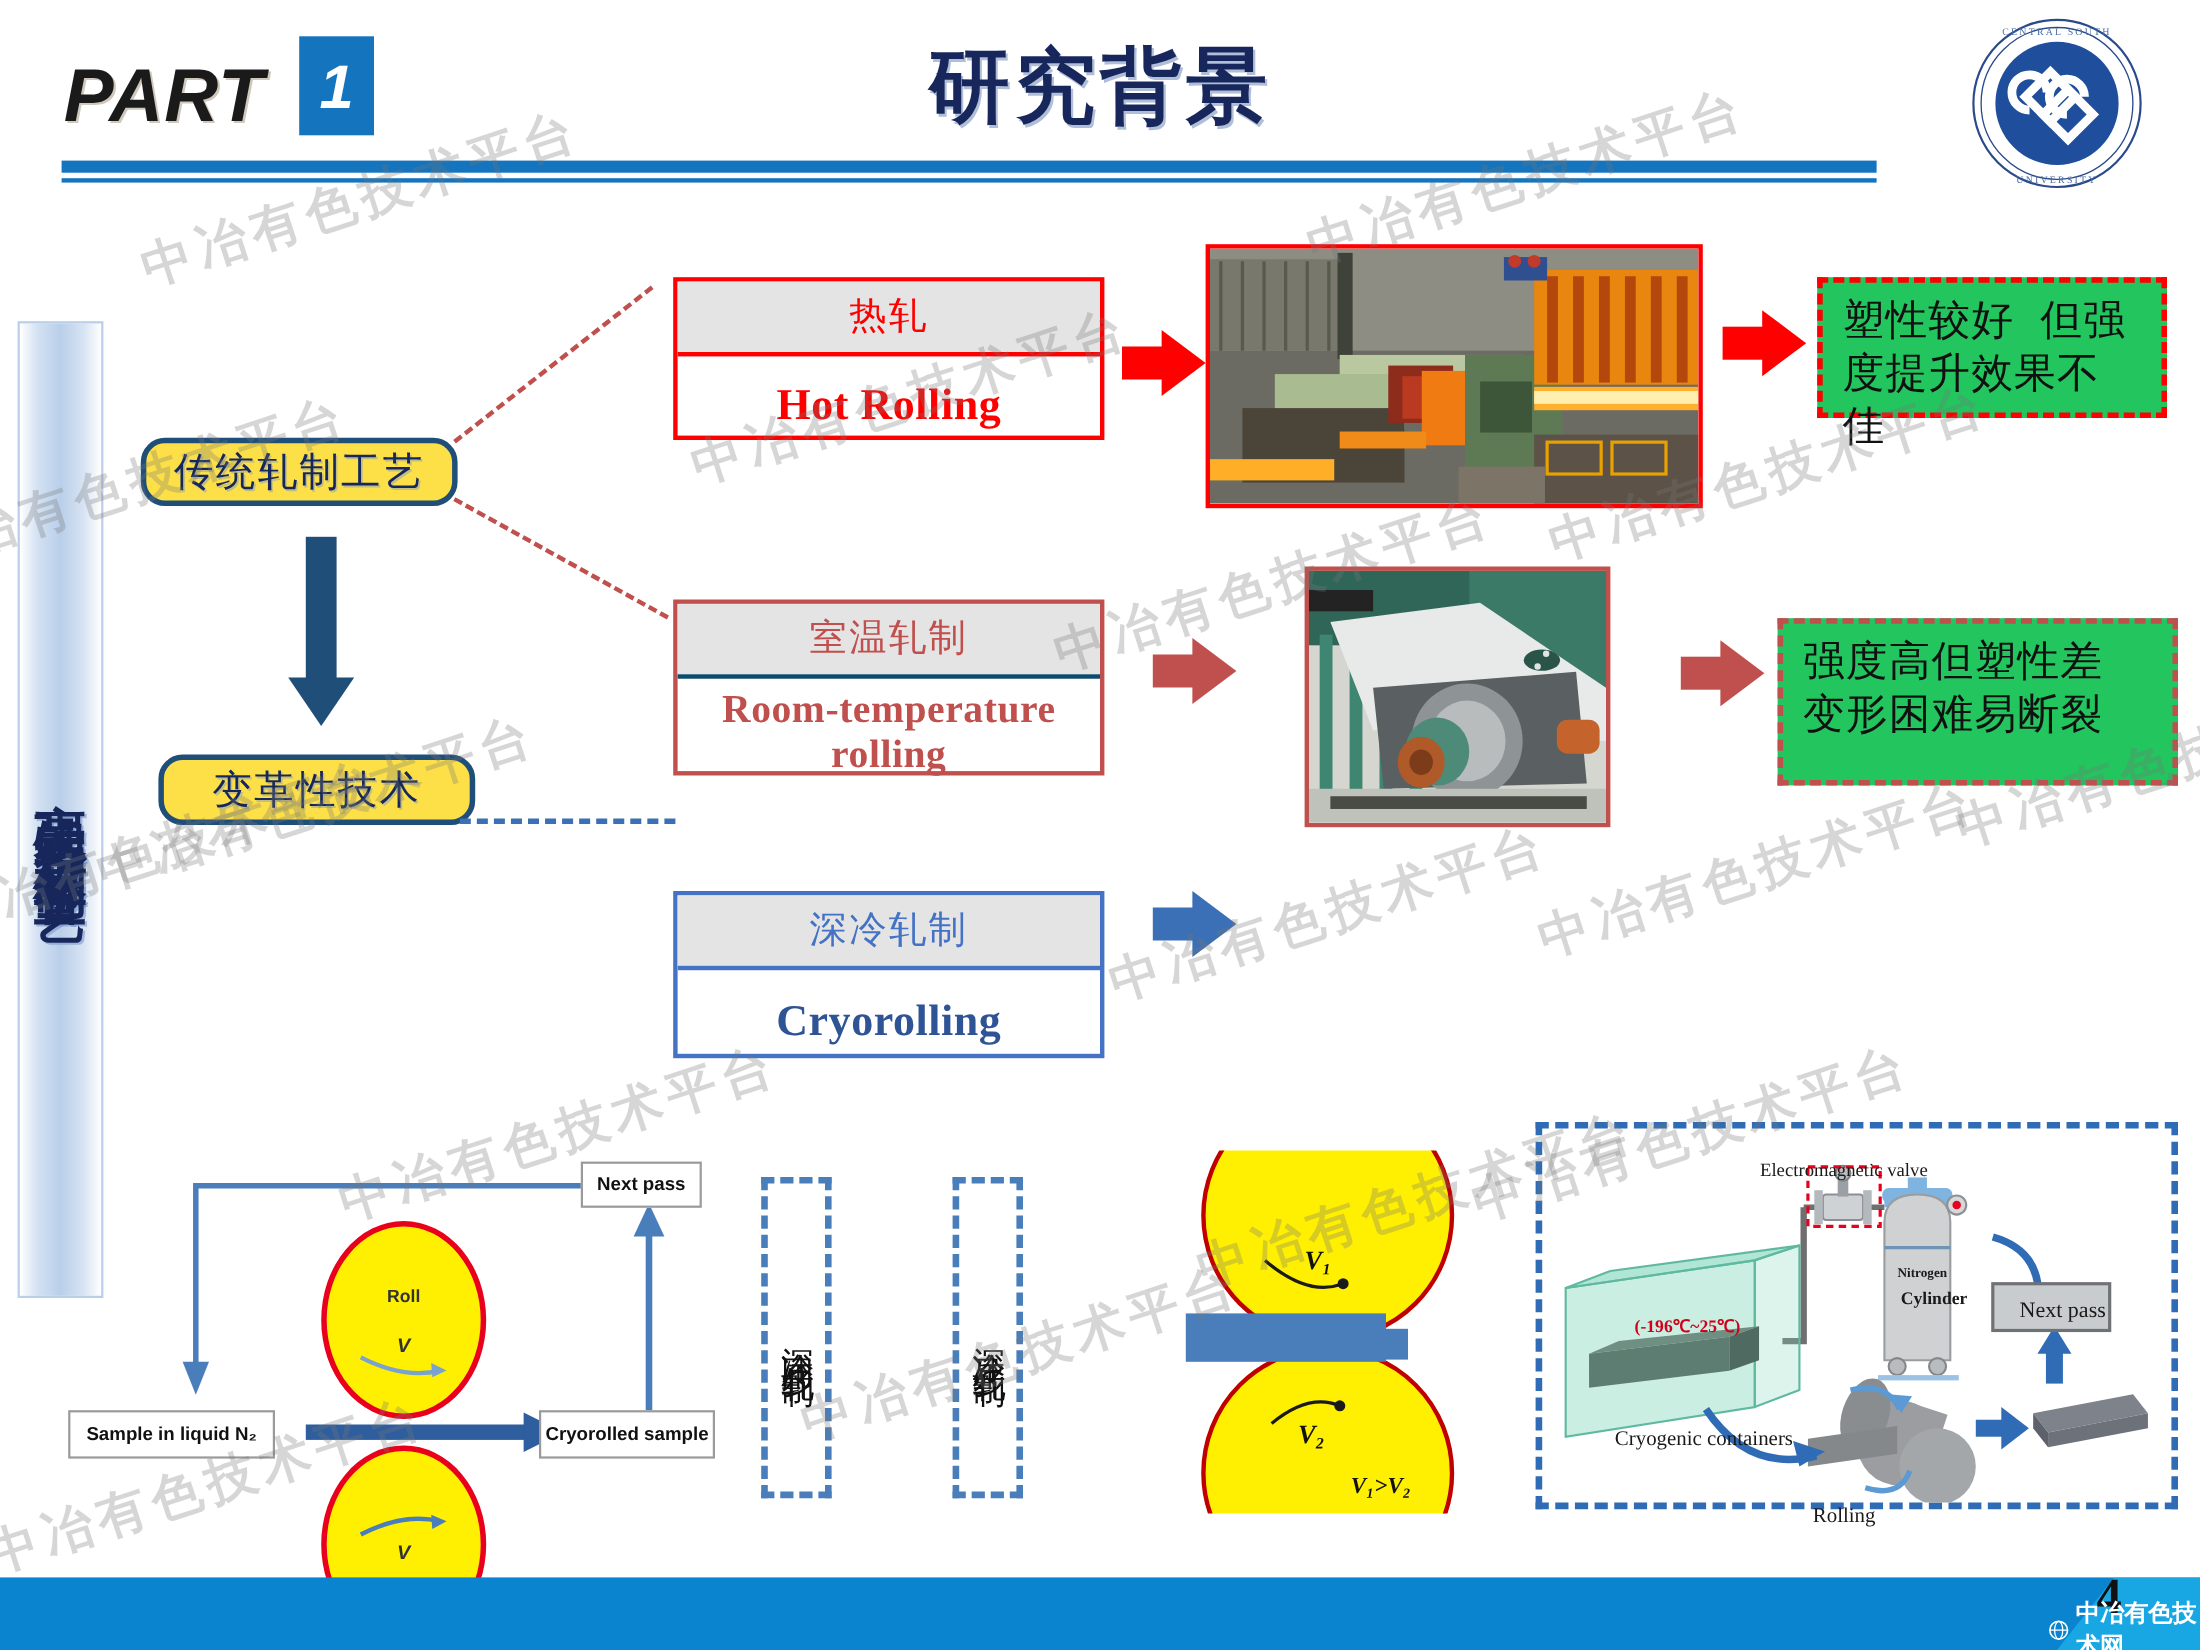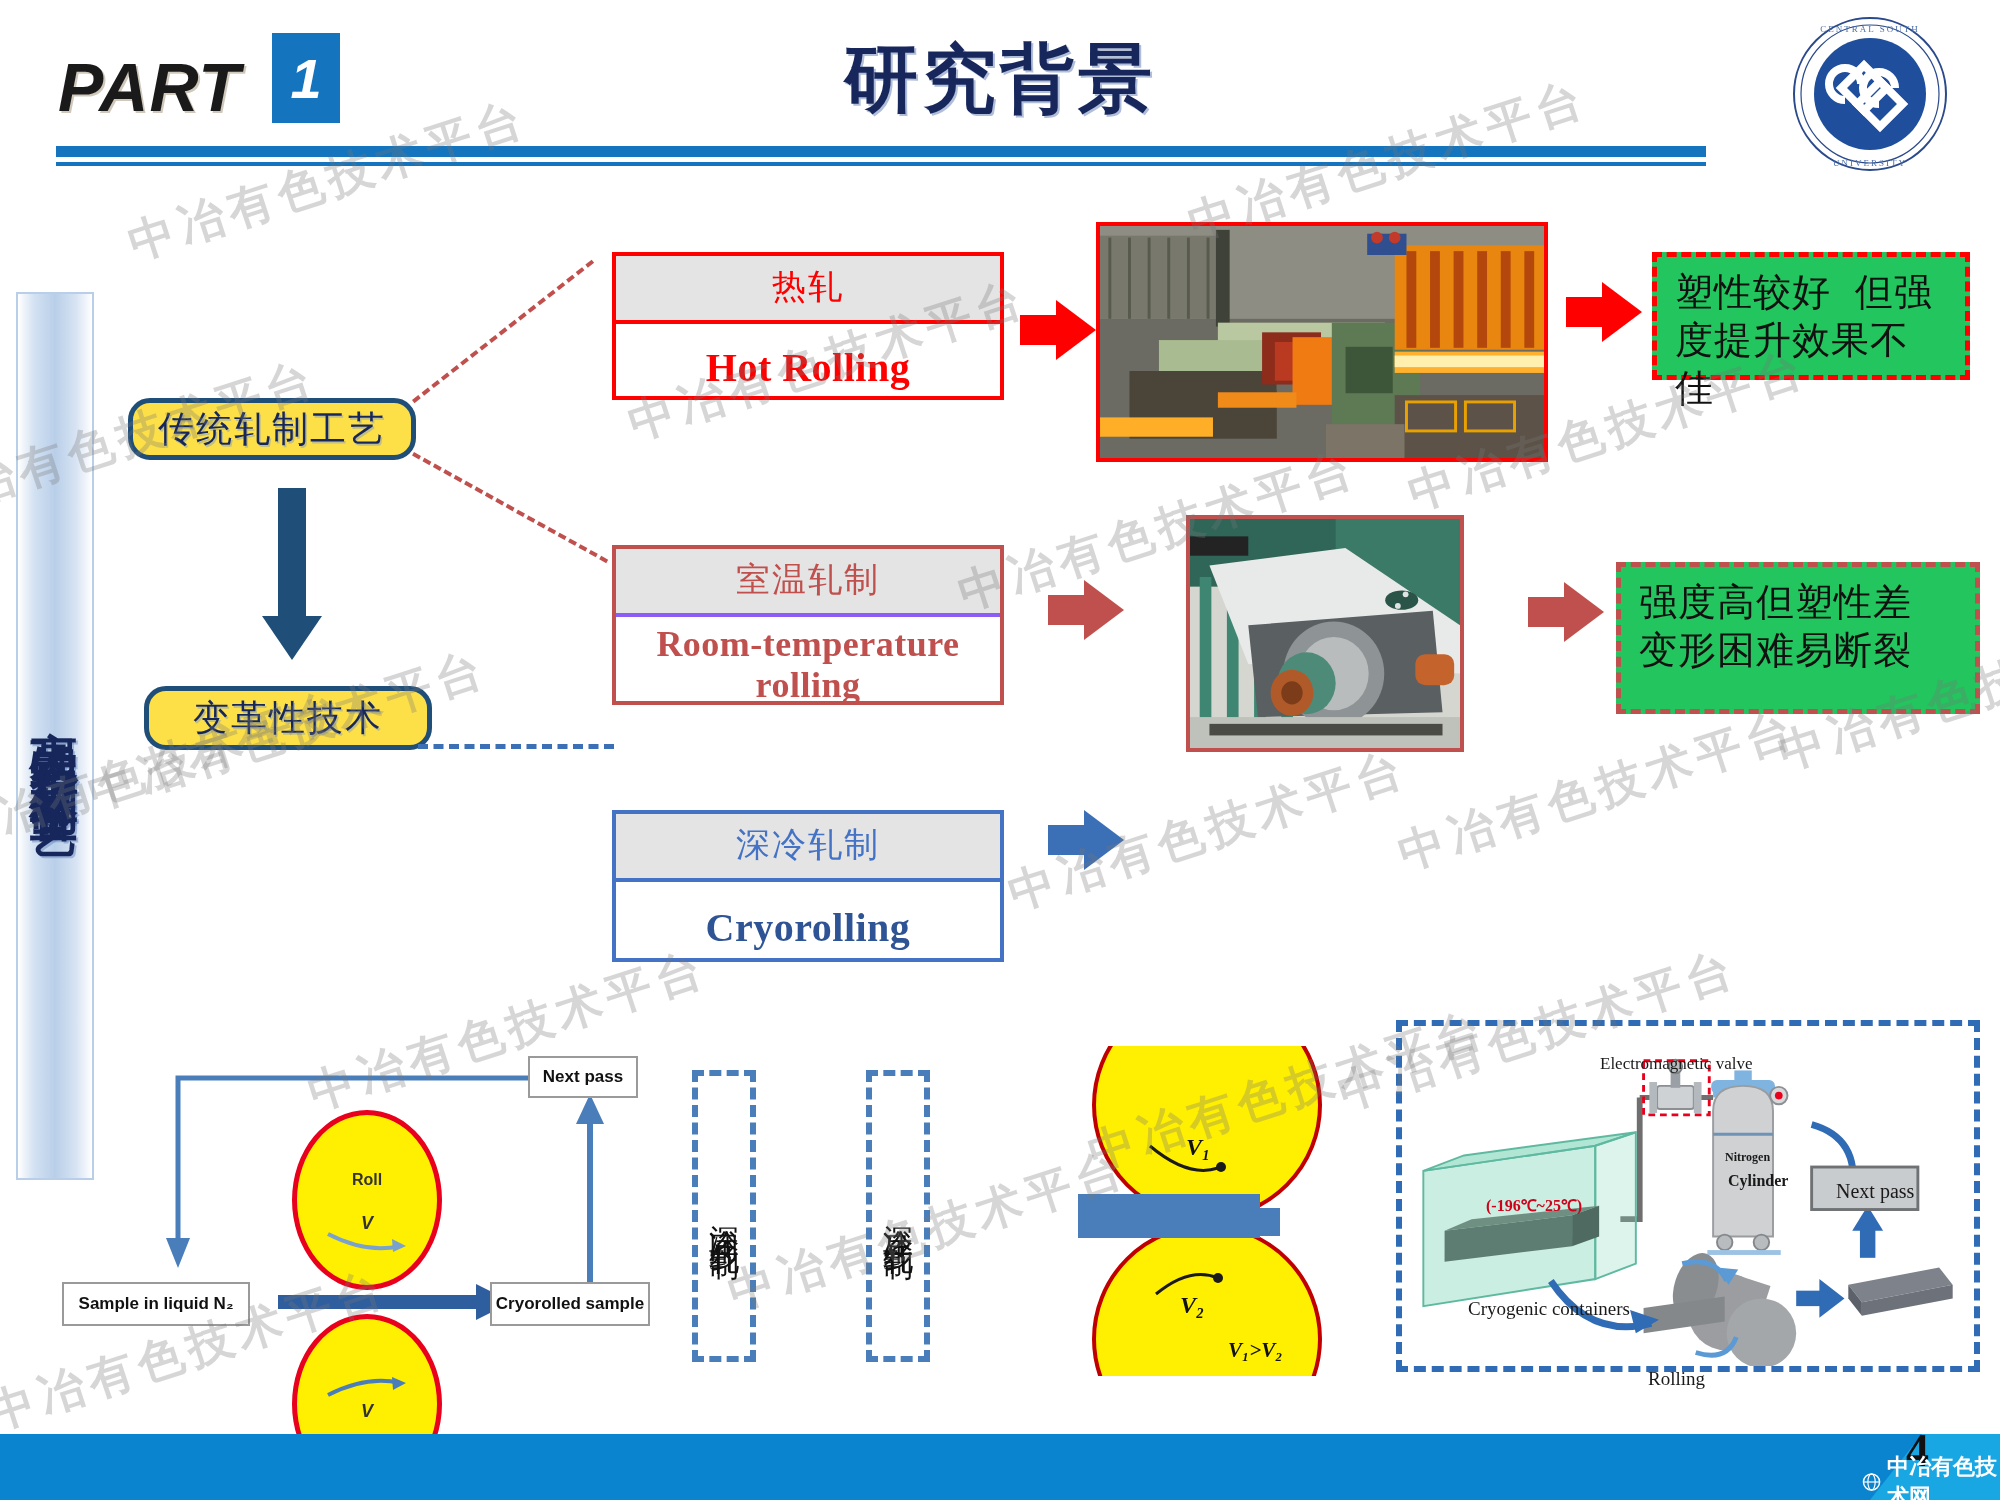--- a/index.html
+++ b/index.html
@@ -80,21 +80,21 @@
   }
   .card .body {
     text-align: center; display: flex; align-items: center; justify-content: center;
     font-family: "Liberation Serif", serif; font-weight: bold; letter-spacing: .5px;
   }
   #card-hot       { left: 612px; top: 252px;  width: 392px; height: 148px; border: 4px solid #fe0000; }
   #card-hot .hdr  { color: #fe0000; border-bottom: 4px solid #fe0000; }
   #card-hot .body { color: #fe0000; font-size: 40px; height: 86px; }
 
   #card-room       { left: 612px; top: 545px;  width: 392px; height: 160px; border: 4px solid #c0504d; }
-  #card-room .hdr  { color: #c0504d; border-bottom: 4px solid #8b5cf6; }
+  #card-room .hdr  { color: #c0504d; border-bottom: 4px solid #0c4a6e; }
   #card-room .body { color: #c0504d; font-size: 36px; height: 96px; line-height: 1.15; flex-direction: column; }
 
   #card-cryo       { left: 612px; top: 810px;  width: 392px; height: 152px; border: 4px solid #4472c4; }
   #card-cryo .hdr  { color: #4472c4; border-bottom: 4px solid #4472c4; }
   #card-cryo .body { color: #2f5496; font-size: 40px; height: 90px; }
 
   
   .dashline { position: absolute; height: 0; border-top: 4px dashed #c0504d; transform-origin: 0 0; }
   .dash-h   { position: absolute; height: 0; border-top: 5px dashed #3b6fb6; }
 

